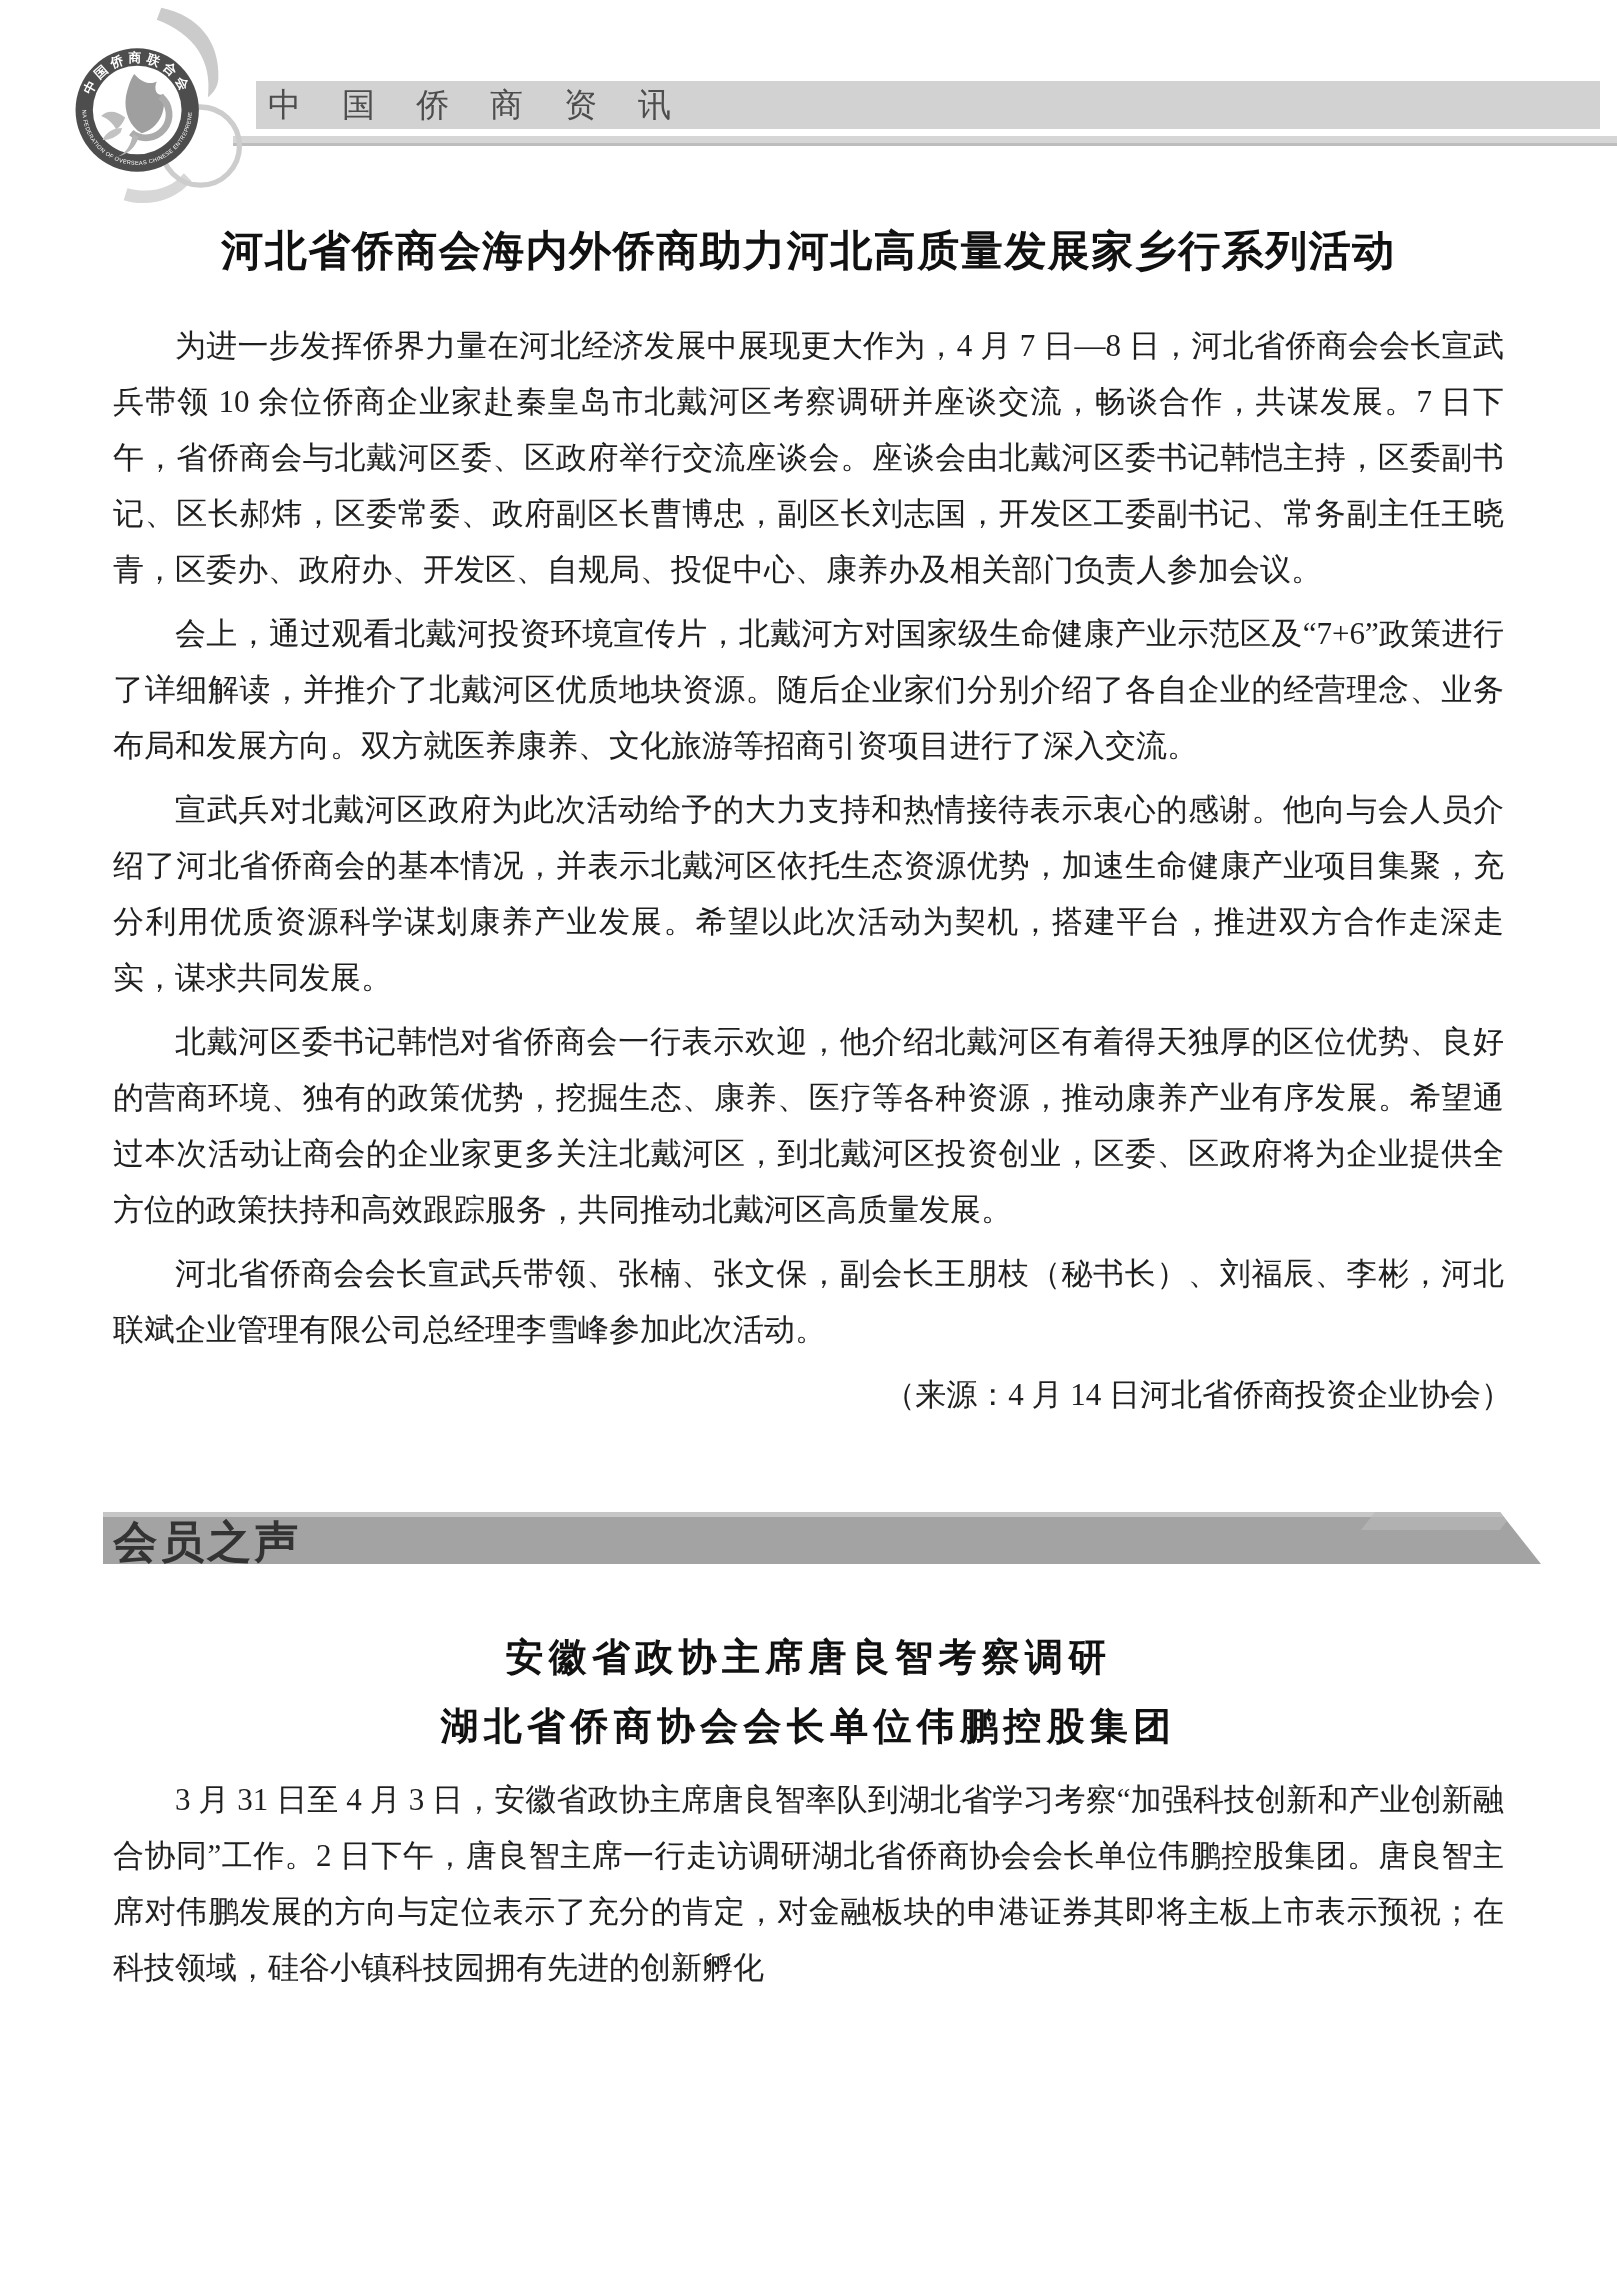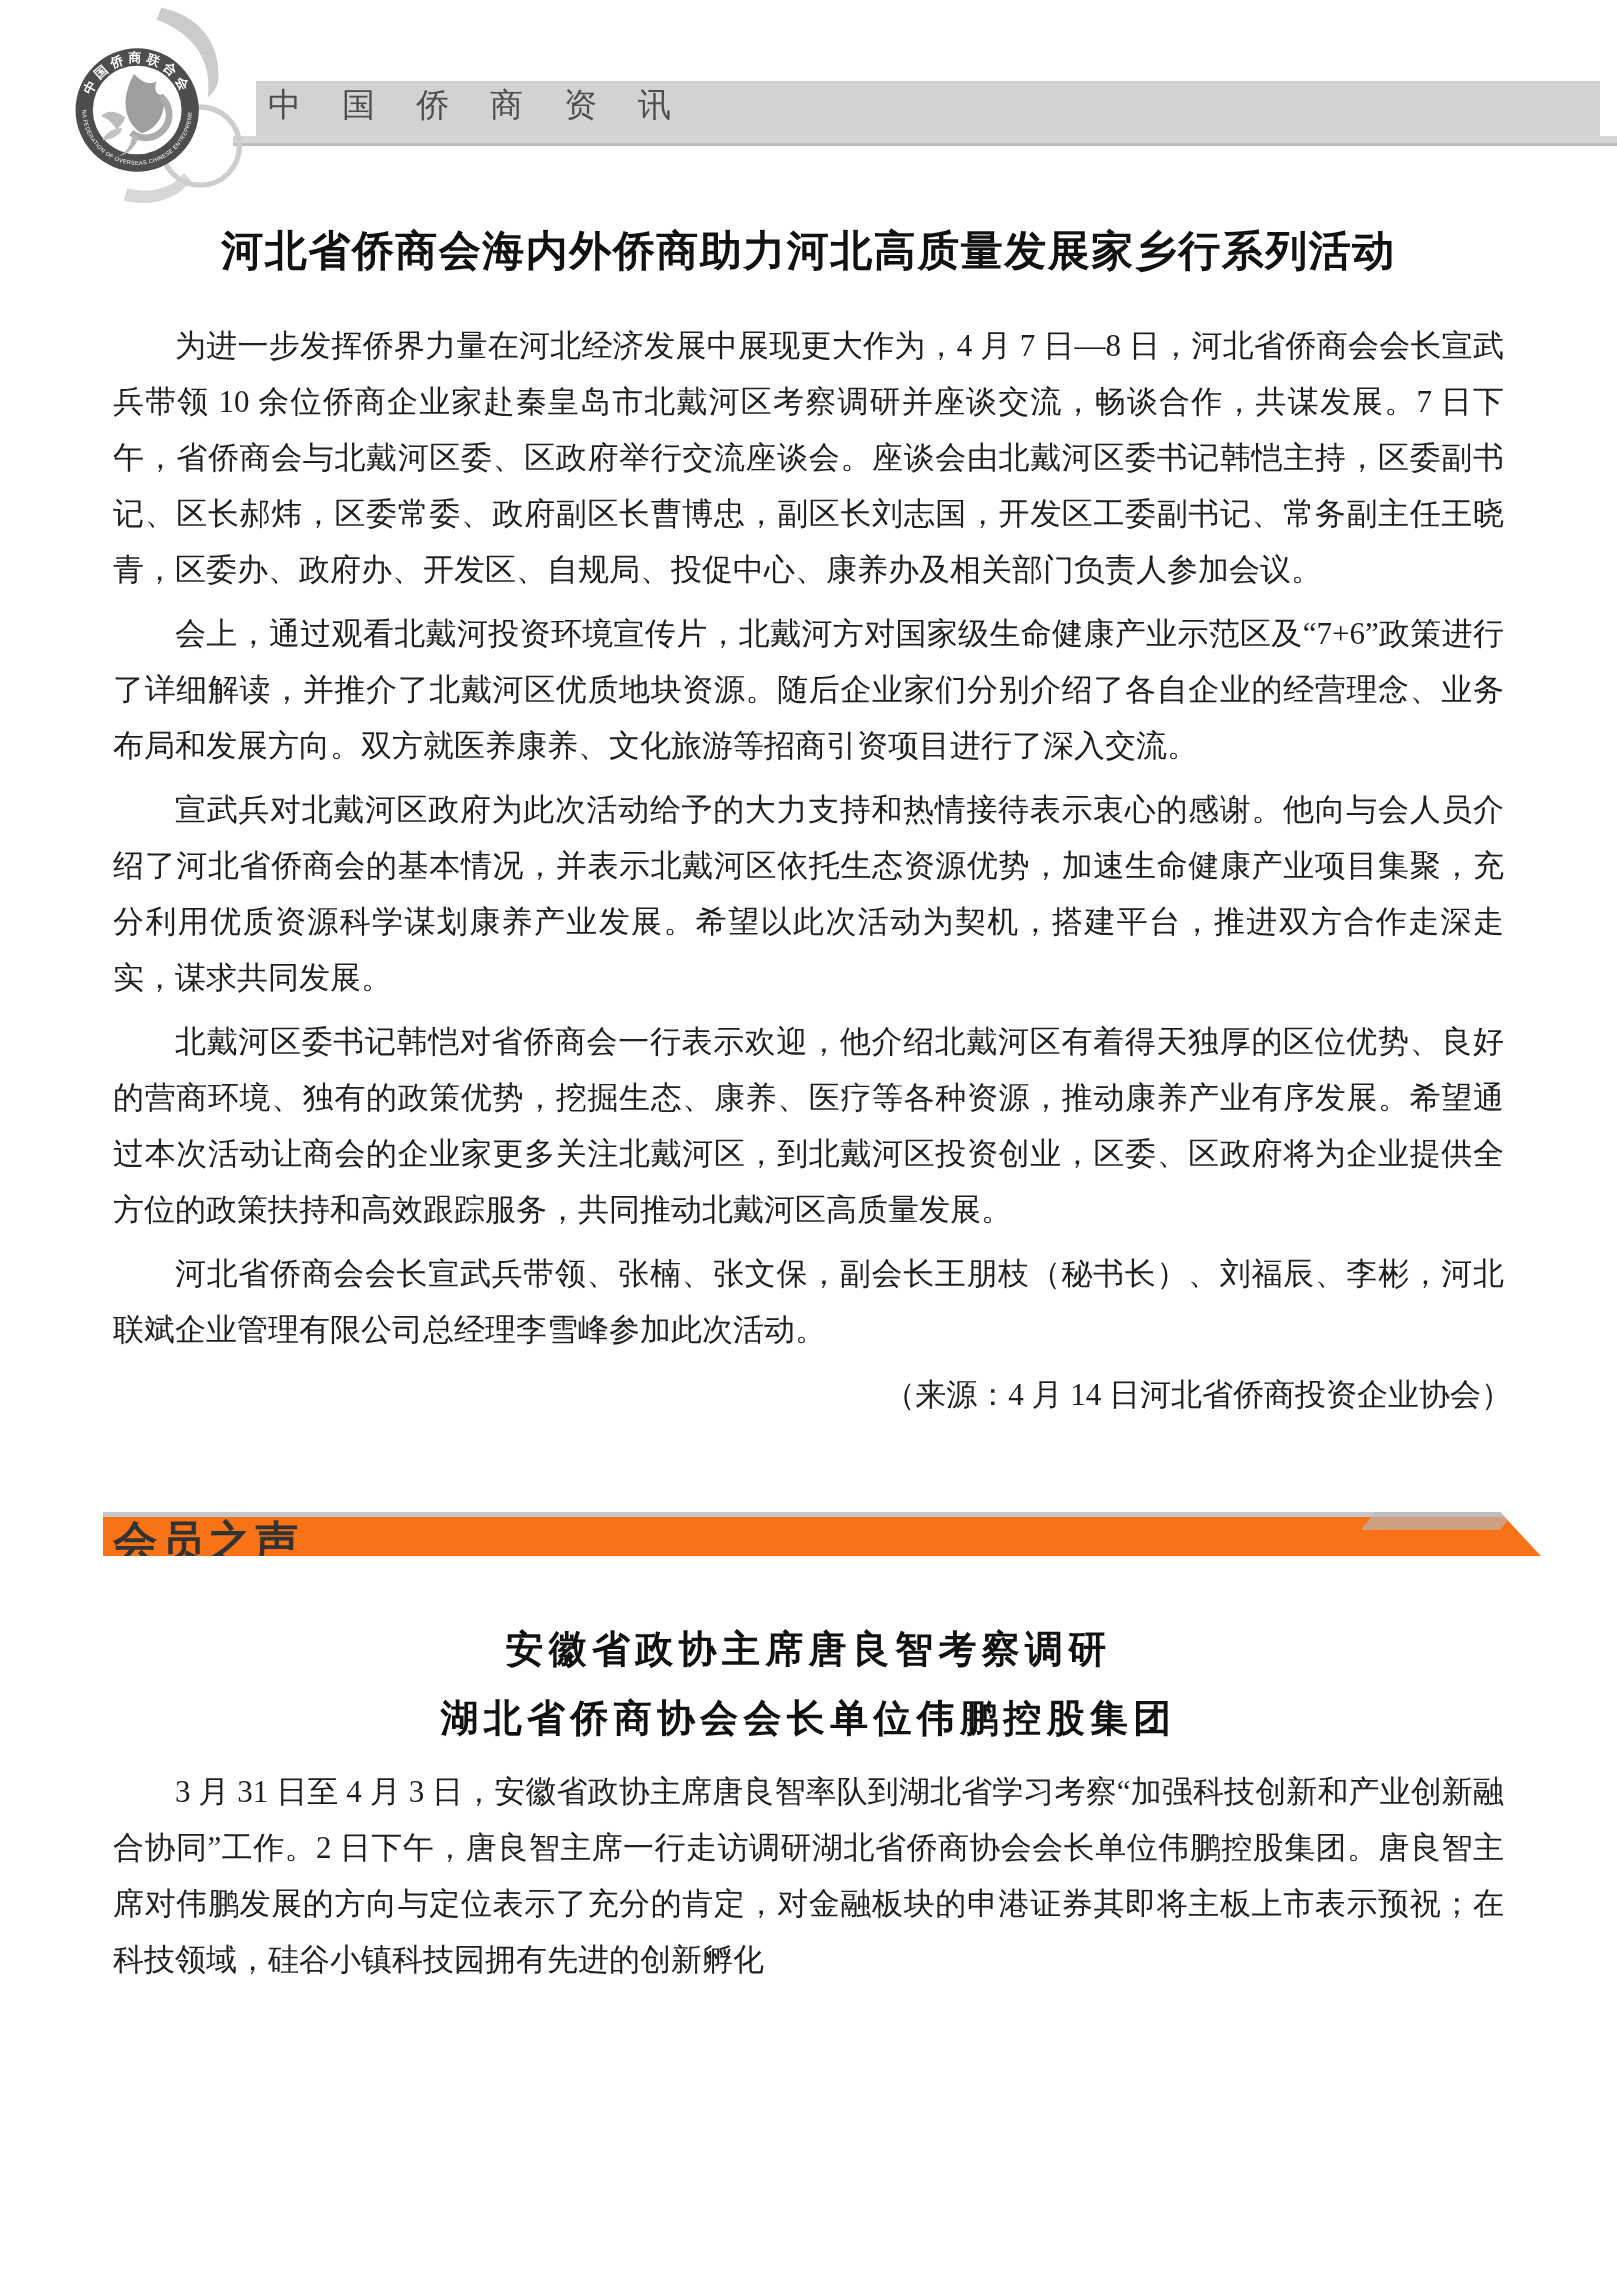--- a/index.html
+++ b/index.html
@@ -7,21 +7,21 @@
     position:relative;
     width:1617px;height:2284px;
     margin:0 auto;
     background:#ffffff;
     overflow:hidden;
     color:#1f1f1f;
     font-family:"Liberation Serif", sans-serif;
   }
   
   .header-band{
-    position:absolute;left:256px;right:17px;top:81px;height:64px;
+    position:absolute;left:256px;right:17px;top:81px;height:48px;
     background:#d2d2d2;
   }
   .header-band-text{
     line-height:48px;
     padding-left:12px;
     font-family:"Liberation Sans", sans-serif;
     font-size:33px;
     color:#4d4d4d;
     letter-spacing:41px;
     white-space:nowrap;
@@ -54,22 +54,22 @@
     margin-top:9px;
     font-size:31px;
     line-height:56px;
     text-align:right;
     color:#1f1f1f;
   }
   
   .section-band{
     position:relative;
     margin:89px -29px 0 -2.3px;
-    height:44px;
-    background:#f97316;
+    height:52px;
+    background:#a3a3a3;
     clip-path:polygon(0 0, calc(100% - 41px) 0, 100% 100%, 0 100%);
   }
   .section-band::before{
     content:"";
     position:absolute;left:0;top:0;right:0;height:5.3px;
     background:#c6c6c6;
   }
   .section-band::after{
     content:"";
     position:absolute;right:34px;top:0;width:139px;height:18px;

